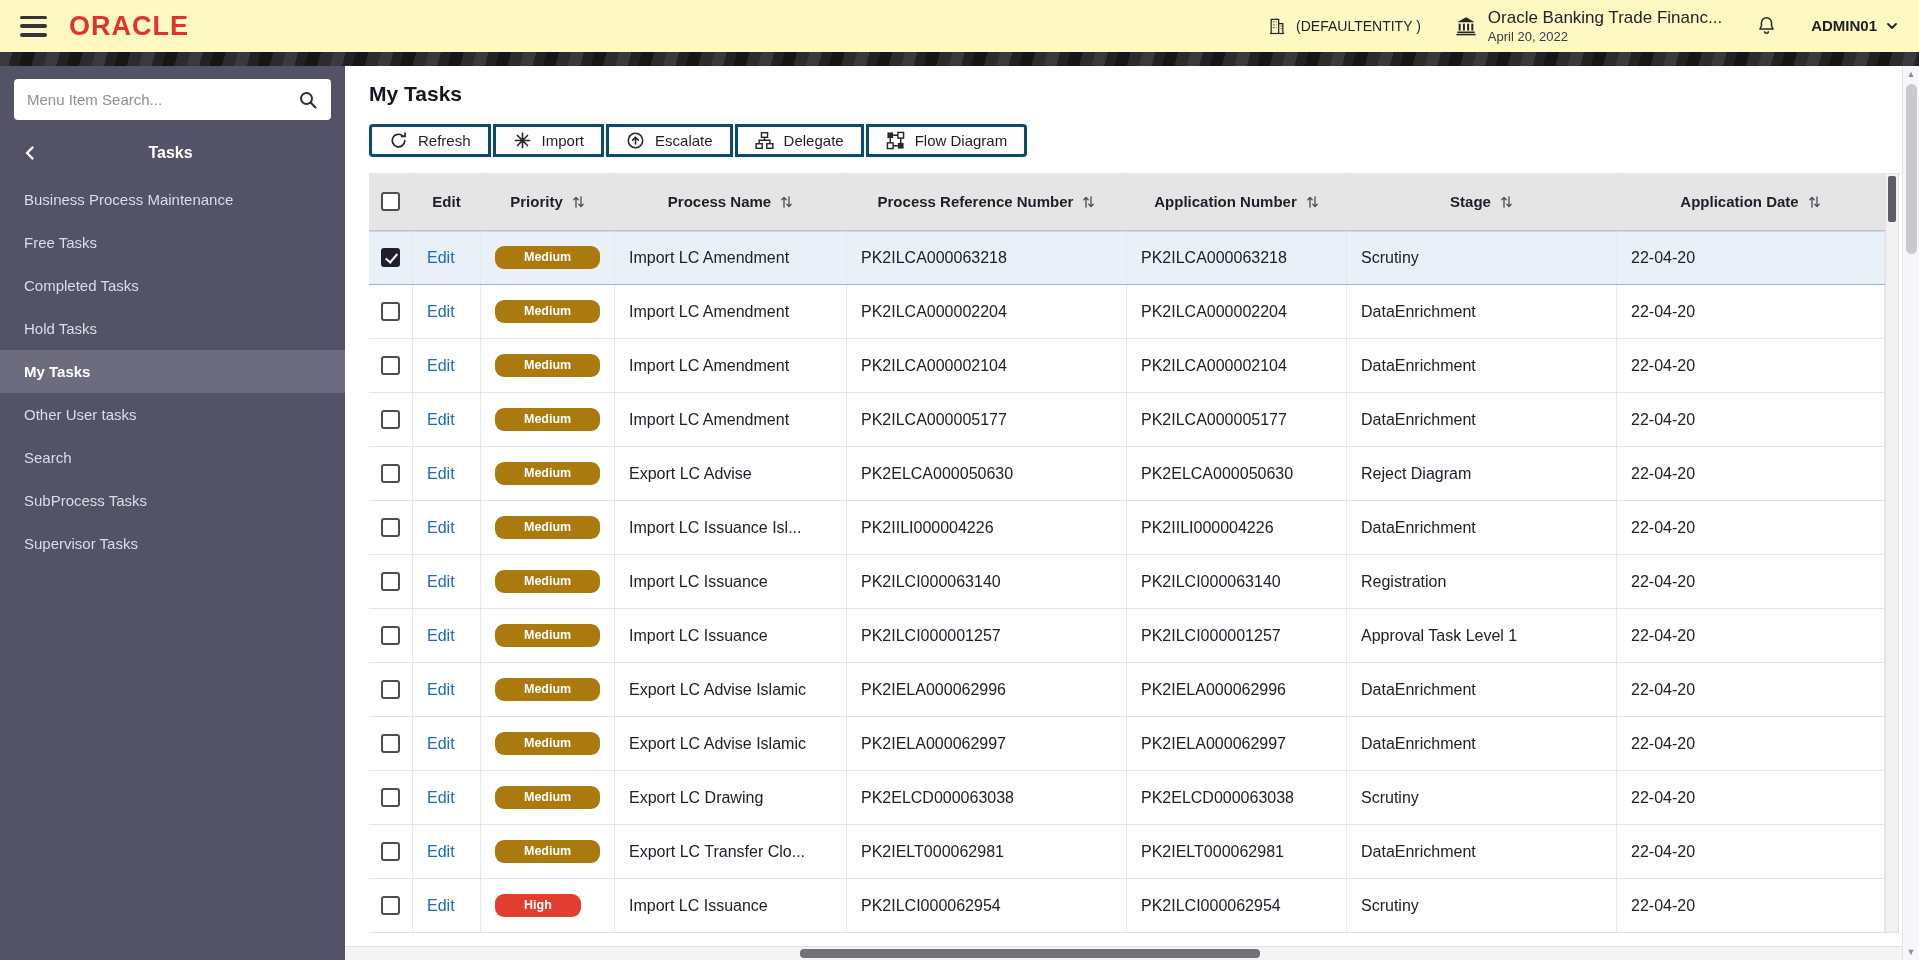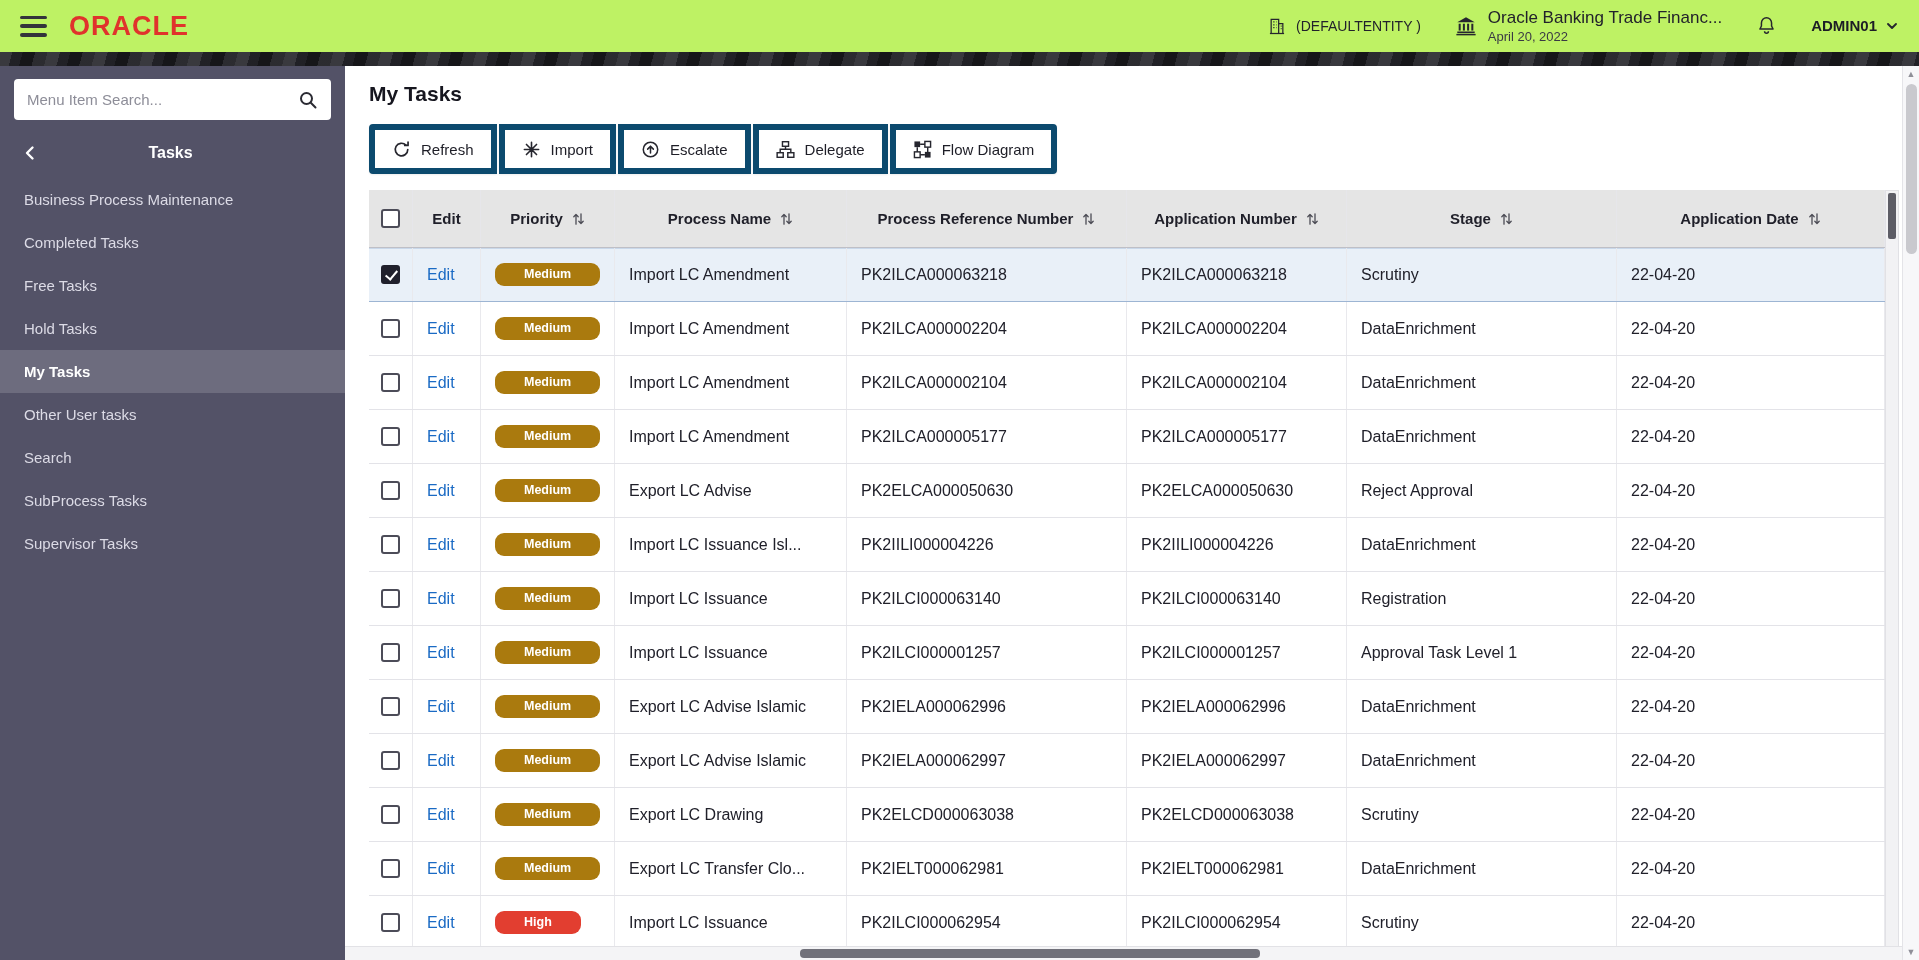--- a/index.html
+++ b/index.html
@@ -1,20 +1,20 @@
 <!DOCTYPE html>
 <html style="--brand-red: #e0332c; --sidebar-bg: #535267; --sidebar-active-bg: #6d6c7e; --link-blue: #1a6ac4; --priority-medium: #aa7a0e; --priority-high: #e23e30; --selected-row-bg: #e9f0f8;"><head>
 <meta charset="utf-8">
 <style>
   *{box-sizing:border-box;margin:0;padding:0}
   html,body{width:1919px;height:960px;overflow:hidden;background:#fff;
     font-family:"Liberation Sans","DejaVu Sans",sans-serif;}
 
   
-  .topbar{height:52px;display:flex;align-items:center;padding:0 20px;background:#bef264;gap:20px}
+  .topbar{height:52px;display:flex;align-items:center;padding:0 20px;background:#fef9c3;gap:20px}
   .hamburger{width:27px;height:21px;display:flex;flex-direction:column;justify-content:space-between;
     background:none;border:none;cursor:pointer}
   .hamburger span{display:block;height:3.5px;background:#33333b;border-radius:2px}
   .logo{font-size:27px;font-weight:700;letter-spacing:1px;color:var(--brand-red,#e0332c);margin-left:2px}
   .top-right{margin-left:auto;display:flex;align-items:center;gap:34px}
   .entity{display:flex;align-items:center;gap:9px;font-size:14px;color:#22222b;cursor:pointer}
   .product{display:flex;align-items:center;gap:11px;cursor:pointer}
   .product .lines{display:flex;flex-direction:column;line-height:1.3}
   .product .name{font-size:17px;color:#22222b}
   .product .date{font-size:13px;color:#3a3a44}
@@ -39,22 +39,22 @@
   .side-head{display:flex;align-items:center;padding:12px 14px 16px;color:#fff}
   .back-btn{background:none;border:none;cursor:pointer;padding:0 8px;display:flex}
   .side-head .title{flex:1;text-align:center;font-size:16px;font-weight:700;color:#fff;margin-right:36px}
   .side-item{padding:13px 24px;font-size:15px;color:#dcdbe6;cursor:pointer;white-space:nowrap}
   .side-item.active{background:var(--sidebar-active-bg,#6d6c7e);color:#fff;font-weight:700}
 
   
   .main{flex:1;padding:16px 0 0 24px;position:relative;overflow:hidden}
   .page-title{font-size:21px;font-weight:700;color:#16161f}
   .toolbar{margin-top:18px;display:flex;gap:2px}
-  .tbtn{display:inline-flex;align-items:center;gap:10px;height:50px;padding:0 17px;background:#fff;
-    border:6px solid #0c4a6e;font-size:15px;color:#1e1e27;cursor:pointer;
+  .tbtn{display:inline-flex;align-items:center;gap:10px;height:33px;padding:0 17px;background:#fff;
+    border:3px solid #0c4a6e;font-size:15px;color:#1e1e27;cursor:pointer;
     box-shadow:0 1px 2px rgba(0,0,0,.07);font-family:inherit}
   .toolbar .tbtn:first-child{border-radius:4px 0 0 4px}
   .toolbar .tbtn:last-child{border-radius:0 4px 4px 0}
   .ticon{display:inline-flex}
 
   
   .table-wrap{margin-top:16px;width:1530px;height:760px;position:relative;background:#e5e5e5}
   .grid{width:1516px}
   .thead{display:flex;height:58px;border-bottom:1px solid #bfbfc6;align-items:stretch}
   .th{flex:none;display:flex;align-items:center;justify-content:center;gap:9px;
@@ -178,22 +178,22 @@
             <svg width="16" height="16" viewBox="0 0 16 16" fill="none" stroke="#fff" stroke-width="2.4" stroke-linecap="round" stroke-linejoin="round">
                 <path d="M10.5 2.5L5 8l5.5 5.5"></path>
               </svg>
           </span>
         </button>
         <span class="title">Tasks</span>
       </div>
 
       <nav>
           <div class="side-item">Business Process Maintenance</div>
+          <div class="side-item">Free Tasks</div>
           <div class="side-item">Completed Tasks</div>
-          <div class="side-item">Free Tasks</div>
           <div class="side-item">Hold Tasks</div>
           <div class="side-item active">My Tasks</div>
           <div class="side-item">Other User tasks</div>
           <div class="side-item">Search</div>
           <div class="side-item">SubProcess Tasks</div>
           <div class="side-item">Supervisor Tasks</div>
         </nav>
     </aside>
 
     <main class="main">
@@ -400,21 +400,21 @@
                 </div>
                 <div class="td" style="width: 68px;">
                   <a href="#" class="edit-link">Edit</a>
                 </div>
                 <div class="td" style="width: 134px;">
                   <span class="badge medium">Medium</span>
                 </div>
                 <div class="td" style="width: 232px;">Export LC Advise</div>
                 <div class="td" style="width: 280px;">PK2ELCA000050630</div>
                 <div class="td" style="width: 220px;">PK2ELCA000050630</div>
-                <div class="td" style="width: 270px;">Reject Approval</div>
+                <div class="td" style="width: 270px;">Reject Diagram</div>
                 <div class="td" style="width: 268px;">22-04-20</div>
               </div>
               <div class="tr">
                 <div class="td td-check">
                   <input type="checkbox" style="">
                 </div>
                 <div class="td" style="width: 68px;">
                   <a href="#" class="edit-link">Edit</a>
                 </div>
                 <div class="td" style="width: 134px;">

